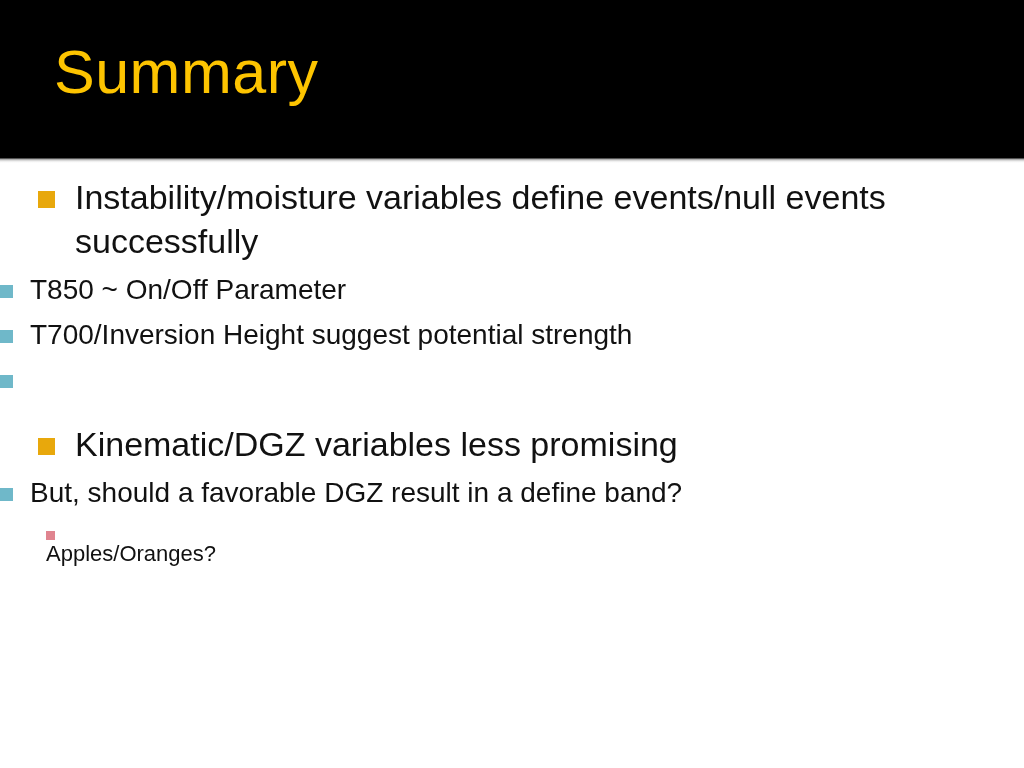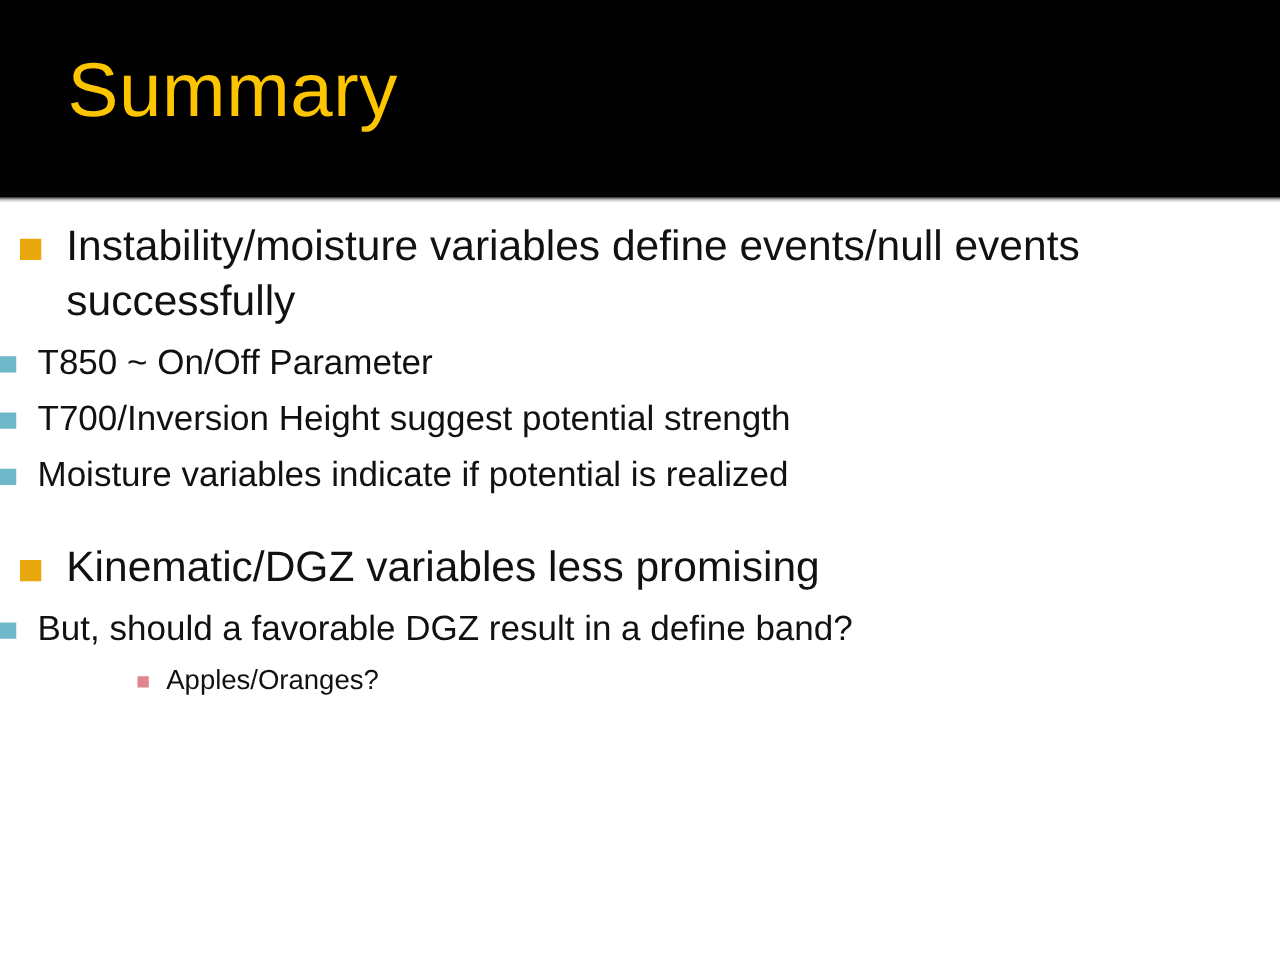--- a/index.html
+++ b/index.html
@@ -84,21 +84,21 @@
     color: #111111;
     font-family: "Liberation Sans", sans-serif;
     font-weight: normal;
   }
   .bullet-text b {
     font-weight: normal;
   }
 
   
   .lvl1 {
-    padding-left: 16px;
+    padding-left: 38px;
     margin-top: 0;
   }
   .lvl1 .marker {
     width: 17px;
     height: 17px;
     background: #E8A80C;
     margin-top: 16px;
     margin-right: 20px;
   }
   .lvl1 .bullet-text {
@@ -118,21 +118,22 @@
     margin-right: 17px;
   }
   .lvl2 .bullet-text {
     font-size: 28px;
     line-height: 1.28;
     max-width: 860px;
   }
 
   
   .lvl3 {
-    padding-left: 110px;
+    padding-left: 46px;
+    flex-direction: column;
   }
   .lvl3 .marker {
     width: 9px;
     height: 9px;
     background: #E0848F;
     margin-top: 11px;
     margin-right: 14px;
   }
   .lvl3 .bullet-text {
     font-size: 22px;
@@ -177,21 +178,20 @@
 
     <div class="bullet-row lvl2">
       <span class="marker"></span>
       <span class="bullet-text"><span>T700/Inversion Height suggest </span><b>potential</b><span> strength</span></span>
     </div>
 
     <div class="gap-small"></div>
 
     <div class="bullet-row lvl2">
       <span class="marker"></span>
-      <span class="bullet-text"><span>Moisture variables indicate if potential </span><b>is realized</b></span>
     </div>
 
     <div class="spacer-block"></div>
 
     <div class="bullet-row lvl1">
       <span class="marker"></span>
       <span class="bullet-text">Kinematic/DGZ variables less promising</span>
     </div>
 
     <div class="gap-small"></div>

